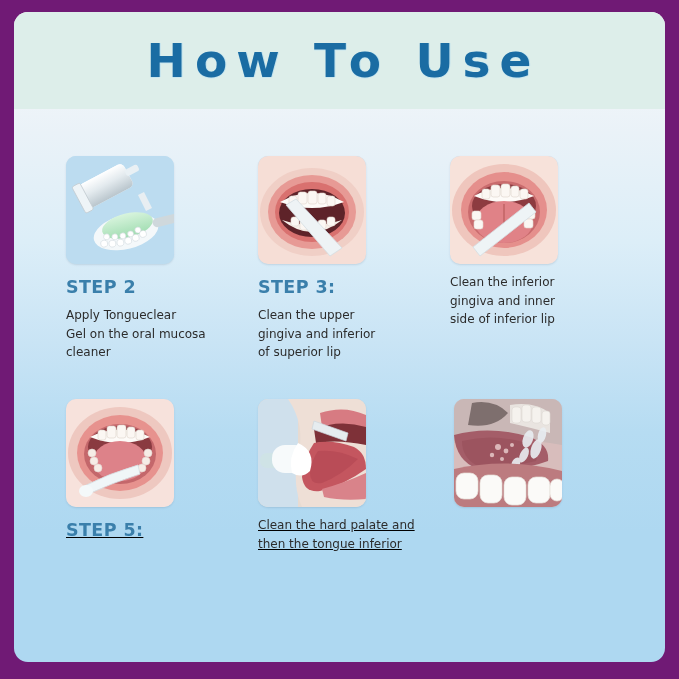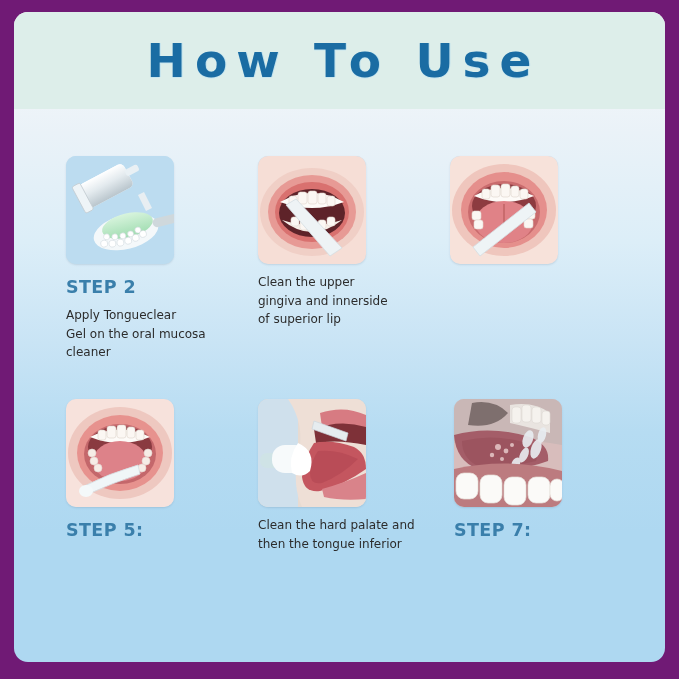--- a/index.html
+++ b/index.html
@@ -76,21 +76,21 @@
     height: 616px;
     box-sizing: border-box;
     padding: 47px 0 0 0;
     border-radius: 6px;
   }
   .row {
     display: flex;
     padding-left: 52px;
     box-sizing: border-box;
   }
-  .row.row-2 { padding-top: 37px; }
+  .row.row-2 { padding-top: 37px; text-decoration: underline; }
 
   .step {
     width: 192px;
     box-sizing: border-box;
     padding-right: 10px;
   }
   .step.step-wide { width: 196px; }
 
   .thumb {
     width: 108px;
@@ -209,22 +209,23 @@
               <g fill="#fbf7f3" stroke="#e2d8d0" stroke-width="0.6">
                 <rect x="42" y="64" width="8" height="10" rx="2.5"></rect>
                 <rect x="51" y="65" width="8" height="10" rx="2.5"></rect>
                 <rect x="60" y="64" width="8" height="9" rx="2.5"></rect>
                 <rect x="33" y="61" width="8" height="9" rx="2.5"></rect>
                 <rect x="69" y="61" width="8" height="9" rx="2.5"></rect>
               </g>
               <path d="M28 49 L72 100 L84 92 L38 43 Z" fill="#eef3f5" stroke="#d3dde2" stroke-width="0.8"></path>
             </svg>
           </div>
+          <div class="step-title">STEP 3:</div>
           <div class="step-desc">Clean the upper
-gingiva and innerside
+gingiva and inferior
 of superior lip</div>
         </div>
 
         <div class="step">
           <div class="thumb">
             <svg viewBox="0 0 108 108">
               <rect width="108" height="108" fill="#f7e2da"></rect>
               <ellipse cx="54" cy="54" rx="52" ry="46" fill="#efc6bd"></ellipse>
               <ellipse cx="54" cy="54" rx="43" ry="38" fill="#e58f8c"></ellipse>
               <ellipse cx="54" cy="56" rx="36" ry="31" fill="#c96b6d"></ellipse>
@@ -241,20 +242,23 @@
               <path d="M54 48 L54 80" stroke="#c96b6d" stroke-width="2" fill="none"></path>
               <g fill="#fbf7f3" stroke="#e2d8d0" stroke-width="0.6">
                 <rect x="22" y="55" width="9" height="9" rx="2.5"></rect>
                 <rect x="24" y="64" width="9" height="9" rx="2.5"></rect>
                 <rect x="76" y="54" width="9" height="9" rx="2.5"></rect>
                 <rect x="74" y="63" width="9" height="9" rx="2.5"></rect>
               </g>
               <path d="M30 100 L86 56 L79 47 L23 91 Z" fill="#eef4f6" stroke="#d3dde2" stroke-width="0.8"></path>
             </svg>
           </div>
+          <div class="step-desc">Clean the inferior
+gingiva and inner
+side of inferior lip</div>
         </div>
       </div>
 
       <div class="row row-2">
 
         <div class="step">
           <div class="thumb">
             <svg viewBox="0 0 108 108">
               <rect width="108" height="108" fill="#f7e2dc"></rect>
               <ellipse cx="54" cy="54" rx="52" ry="46" fill="#eec8c0"></ellipse>
@@ -340,19 +344,18 @@
               <path d="M0 70 Q54 58 108 72 L108 108 L0 108 Z" fill="#bc7b7f"></path>
               <g fill="#fbfaf8" stroke="#e6e0da" stroke-width="0.7">
                 <rect x="2" y="74" width="22" height="26" rx="8"></rect>
                 <rect x="26" y="76" width="22" height="28" rx="8"></rect>
                 <rect x="50" y="78" width="22" height="28" rx="8"></rect>
                 <rect x="74" y="78" width="22" height="26" rx="8"></rect>
                 <rect x="96" y="80" width="14" height="22" rx="7"></rect>
               </g>
             </svg>
           </div>
-          <div class="step-title">STEP 7:</div>
         </div>
       </div>
 
     </div>
   </div>
 </div>
 
 </body></html>

